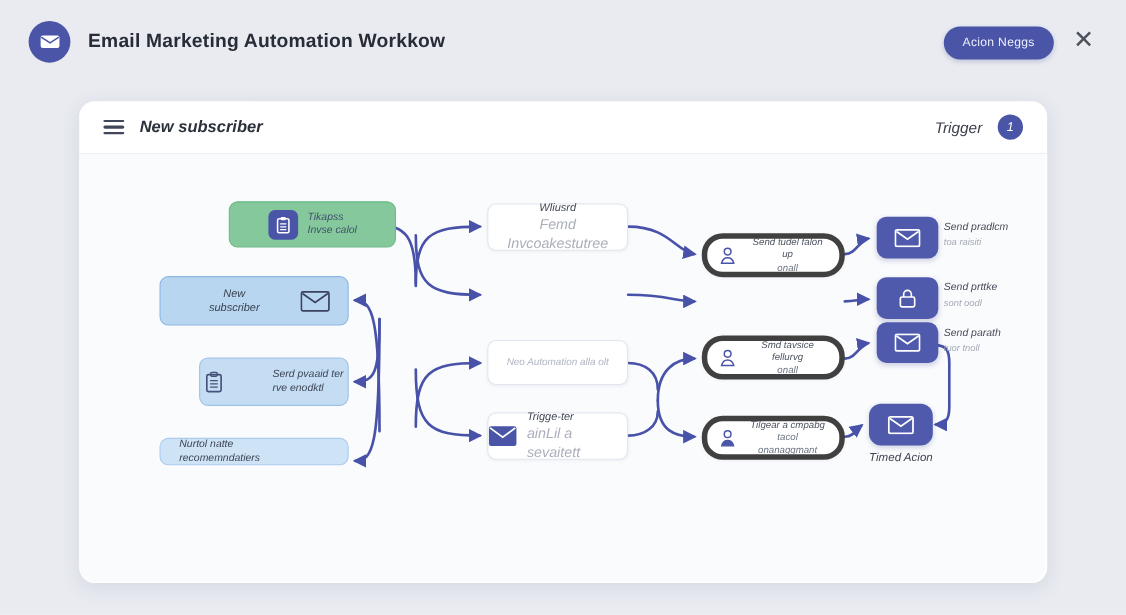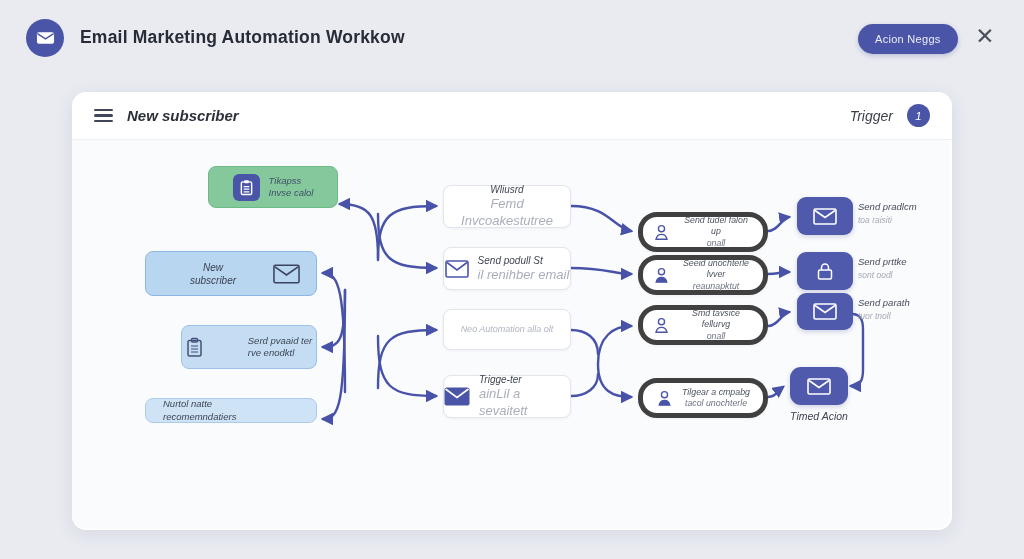--- a/index.html
+++ b/index.html
@@ -165,21 +165,21 @@
         <path d="M526,224 C526,196 542,186 559,186" marker-end="url(#arr)"></path>
         <path d="M526,224 C526,252 542,257 559,257" marker-end="url(#arr)"></path>
         <path d="M696,91 C706,91 710,78 717,77" marker-end="url(#arr)"></path>
         <path d="M696,134 C706,134 708,132 717,132" marker-end="url(#arr)"></path>
         <path d="M696,186 C706,186 710,173 717,172" marker-end="url(#arr)"></path>
         <path d="M696,257 C704,257 707,250 711,247" marker-end="url(#arr)"></path>
         <path d="M781,174 C789,175 791,180 791,190 L791,230 C791,242 787,246 779,246" marker-end="url(#arr)"></path>
       </g>
     </svg>
 
-    <div class="node node-green" style="left:136px;top:26px;width:130px;height:42px">
+    <div class="node node-green" style="left:136px;top:43px;width:152px;height:42px">
       <span class="icon-sq">
         <svg class="icn" width="15" height="17" viewBox="0 0 16 18">
             <rect x="2.5" y="3" width="11" height="13.5" rx="1.5" fill="none" stroke="#fff" stroke-width="1.5"></rect>
             <rect x="5.5" y="1.2" width="5" height="3.2" rx="1" fill="#fff"></rect>
             <path d="M5 8 h6 M5 10.8 h6 M5 13.6 h6" stroke="#fff" stroke-width="1.3"></path>
           </svg>
       </span>
       <span class="txt">
           <span class="l1">Tikapss</span>
           <span class="l2">Invse calol</span>
@@ -216,30 +216,20 @@
         </span>
     </div>
 
     <div class="node node-white" style="left:371px;top:45px;width:128px;height:43px">
       <span class="txt">
           <span class="l1">Wliusrd</span>
           <span class="l2">Femd Invcoakestutree</span>
         </span>
     </div>
 
-    <div class="node node-white has-icon" style="left:371px;top:107px;width:128px;height:43px">
-      <svg class="icn" width="24" height="18" viewBox="0 0 24 18">
-          <rect x="1" y="1" width="22" height="16" rx="1.5" fill="#fff" stroke="#4a55a8" stroke-width="1.6"></rect>
-          <path d="M2 2.5 L12 10 L22 2.5" fill="none" stroke="#4a55a8" stroke-width="1.6"></path>
-        </svg>
-      <span class="txt">
-          <span class="l1">Send podull St</span>
-          <span class="l2">il renihber email</span>
-        </span>
-    </div>
 
     <div class="node node-white muted" style="left:371px;top:169px;width:128px;height:41px">
       <span class="txt">
           <span class="l1">Neo Automation alla olt</span>
         </span>
     </div>
 
     <div class="node node-white has-icon" style="left:371px;top:235px;width:128px;height:43px">
       <svg class="icn" width="26" height="19" viewBox="0 0 26 19">
           <rect x="0.5" y="0.5" width="25" height="18" rx="2" fill="#4a55a8"></rect>
@@ -255,50 +245,40 @@
       <svg class="icn" width="17" height="19" viewBox="0 0 20 22">
           <circle cx="10" cy="6.5" r="3.6" fill="none" stroke="#4a55a8" stroke-width="1.6"></circle>
           <path d="M3.5 19 c1-4.2 3.6-5.8 6.5-5.8 s5.5 1.6 6.5 5.8 z" fill="none" stroke="#4a55a8" stroke-width="1.6"></path>
         </svg>
       <span class="txt">
           <span class="l1">Send tudel falon up</span>
           <span class="l2">onall</span>
         </span>
     </div>
 
-    <div class="node node-pill" style="left:566px;top:115px;width:130px;height:40px">
-      <svg class="icn" width="17" height="19" viewBox="0 0 20 22">
-          <circle cx="10" cy="6.5" r="3.6" fill="none" stroke="#4a55a8" stroke-width="1.6"></circle>
-          <path d="M3.5 19 c1-4.2 3.6-5.8 6.5-5.8 s5.5 1.6 6.5 5.8 z" fill="#4a55a8" stroke="#4a55a8" stroke-width="1.2"></path>
-        </svg>
-      <span class="txt">
-          <span class="l1">Seeid unochterle lvver</span>
-          <span class="l2">reaunapktut</span>
-        </span>
-    </div>
 
     <div class="node node-pill" style="left:566px;top:165px;width:130px;height:40px">
       <svg class="icn" width="17" height="19" viewBox="0 0 20 22">
           <circle cx="10" cy="6.5" r="3.6" fill="none" stroke="#4a55a8" stroke-width="1.6"></circle>
           <path d="M3.5 19 c1-4.2 3.6-5.8 6.5-5.8 s5.5 1.6 6.5 5.8 z" fill="none" stroke="#4a55a8" stroke-width="1.6"></path>
         </svg>
       <span class="txt">
           <span class="l1">Smd tavsice fellurvg</span>
           <span class="l2">onall</span>
         </span>
     </div>
 
     <div class="node node-pill" style="left:566px;top:238px;width:130px;height:40px">
       <svg class="icn" width="17" height="19" viewBox="0 0 20 22">
           <circle cx="10" cy="6.5" r="3.6" fill="none" stroke="#4a55a8" stroke-width="1.6"></circle>
           <path d="M3.5 19 c1-4.2 3.6-5.8 6.5-5.8 s5.5 1.6 6.5 5.8 z" fill="#4a55a8" stroke="#4a55a8" stroke-width="1.2"></path>
         </svg>
       <span class="txt">
           <span class="l1">Tilgear a cmpabg</span>
-          <span class="l2">tacol unochterle</span>
+          <span class="l2">tacol onanaggmant</span>
         </span>
     </div>
 
     <div class="action-box" style="left:725px;top:57px;width:56px;height:38px">
       <svg class="icn" width="24" height="17" viewBox="0 0 24 17">
           <rect x="1" y="1" width="22" height="15" rx="1.5" fill="none" stroke="#fff" stroke-width="1.6"></rect>
           <path d="M2 2.5 L12 9.5 L22 2.5" fill="none" stroke="#fff" stroke-width="1.6"></path>
         </svg>
     </div>
     <div class="action-label" style="left:786px;top:60px">

